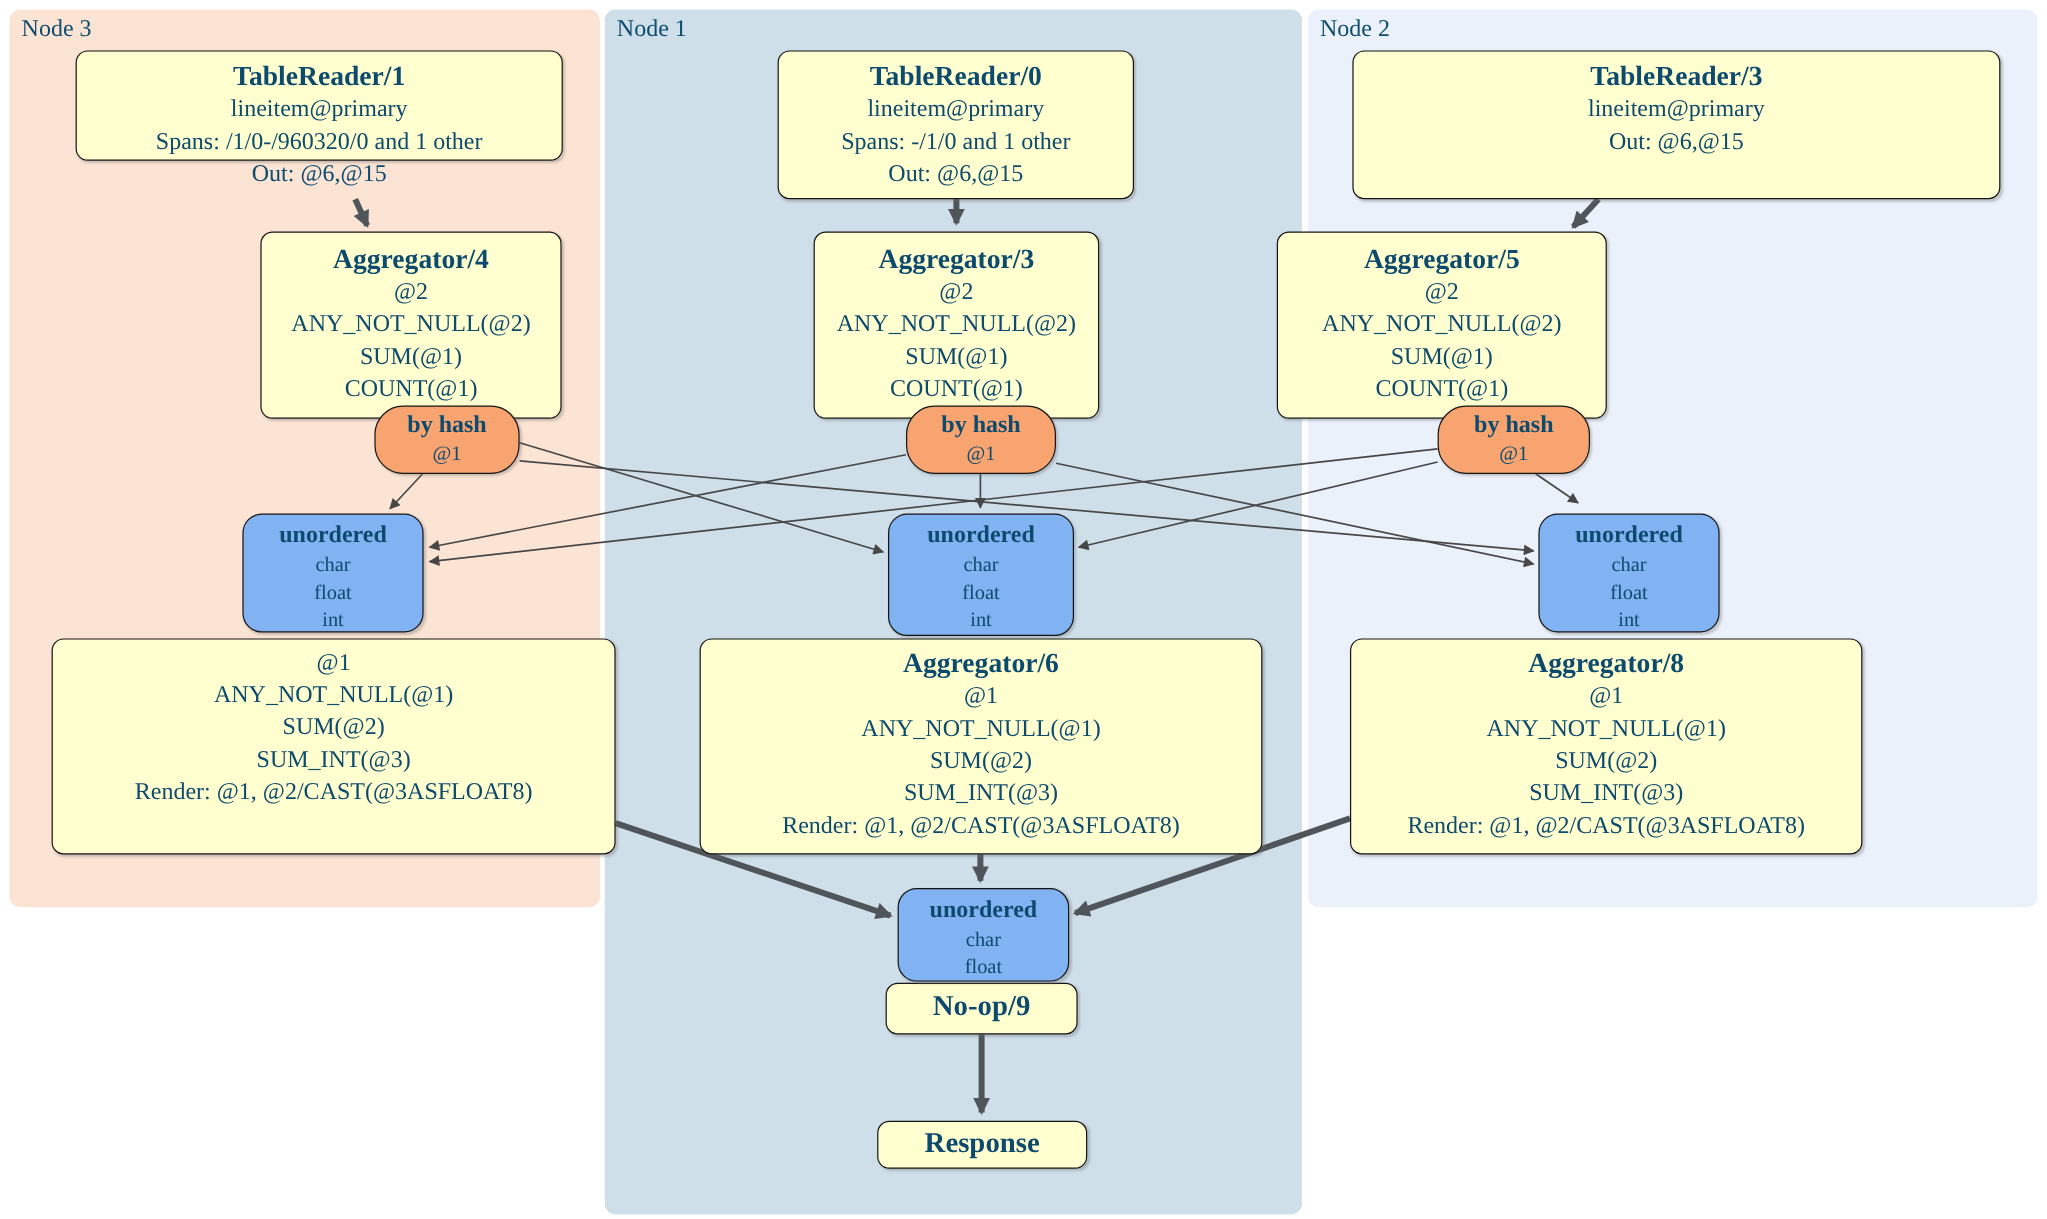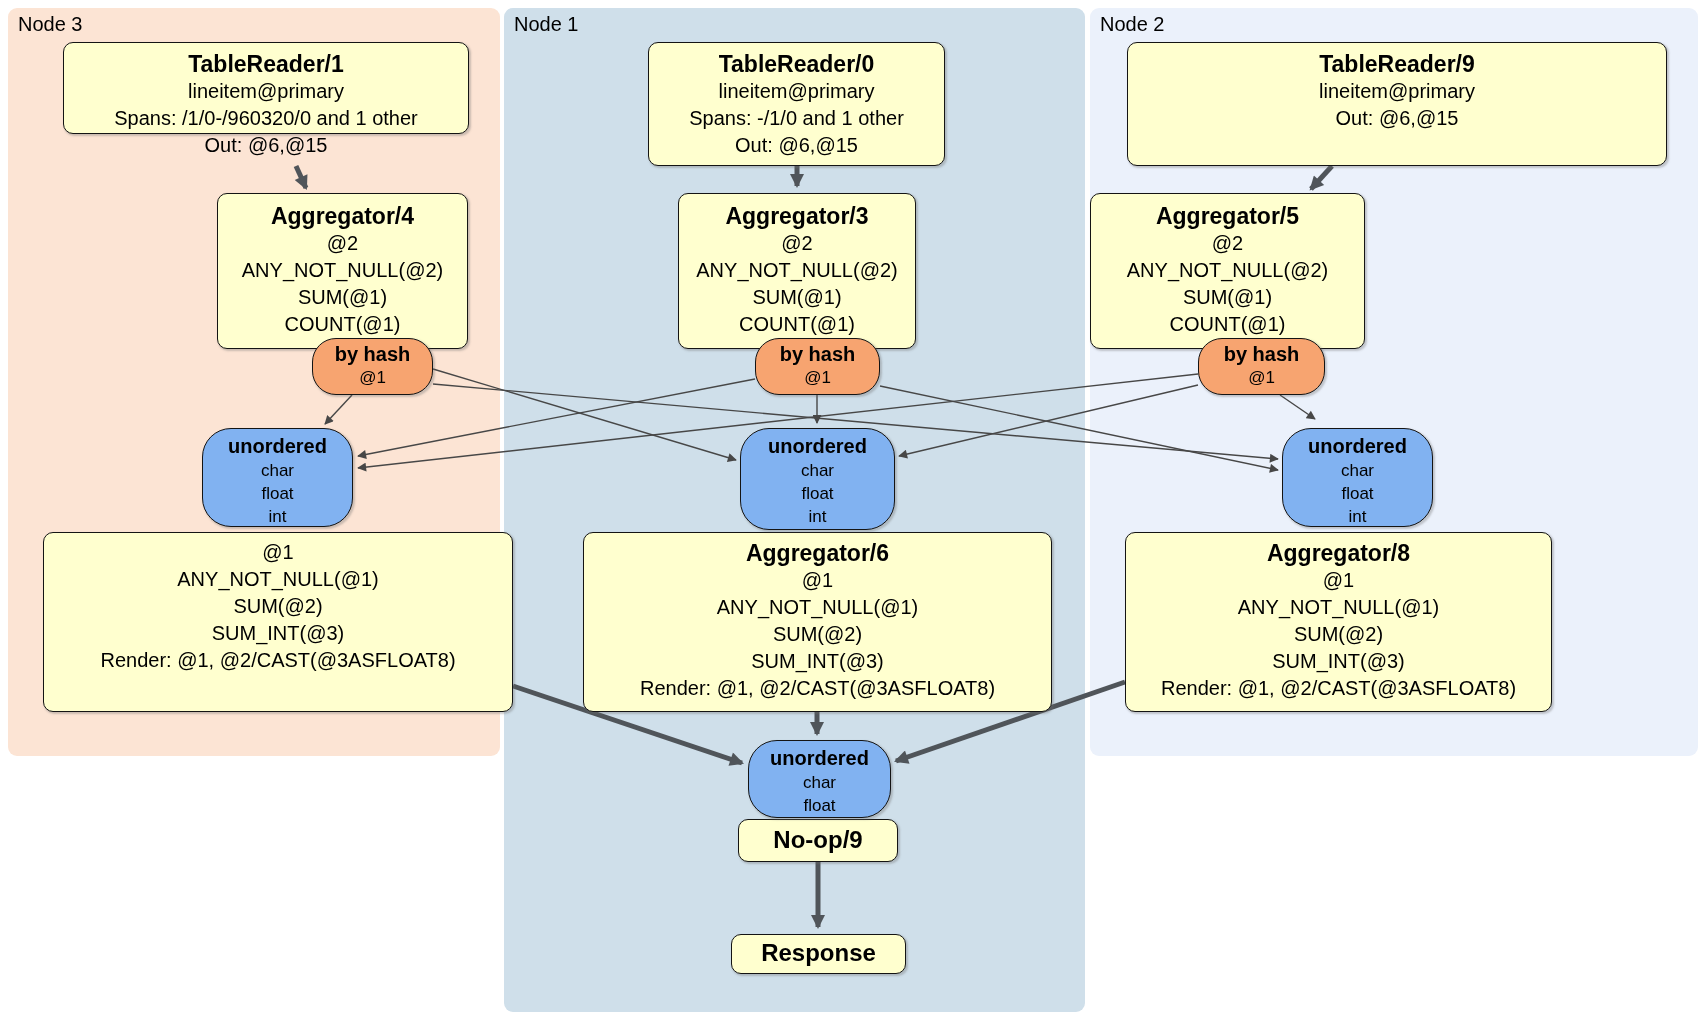--- a/index.html
+++ b/index.html
@@ -1,34 +1,34 @@
 <!DOCTYPE html>
 <html><head>
 <meta charset="utf-8">
 <style>
   html,body { margin:0; padding:0; background:#ffffff; }
   .canvas {
     position:relative; width:1706px; height:1016px; overflow:hidden;
-    font-family:Liberation Sans, sans-serif; color:#000000;
+    font-family:Liberation Serif, serif; color:#0c4a6e;
   }
   .region { position:absolute; border-radius:9px; }
   .region-node3 { left:8px; top:8px; width:492px; height:748px; background:#fce4d4; }
   .region-node1 { left:504px; top:8px; width:581px; height:1004px; background:#cfdfea; }
   .region-node2 { left:1090px; top:8px; width:608px; height:748px; background:#ebf1fb; }
   .region-label { position:absolute; left:10px; top:5px; font-size:20px; }
 
   .edges { position:absolute; left:0; top:0; z-index:2; }
 
   .pbox, .rbox, .sbox {
     position:absolute; box-sizing:border-box; text-align:center;
     border:1.6px solid #141414; box-shadow:1.5px 1.5px 2px rgba(110,110,110,0.35);
   }
   .pbox { background:#ffffcf; border-radius:10px; z-index:3; }
   .rbox { background:#f7a470; border-radius:24px; z-index:4; }
-  .sbox { background:#81b2f1; border-radius:29px; z-index:4; }
+  .sbox { background:#81b2f1; border-radius:16px; z-index:4; }
 
   .ptitle { font-weight:bold; font-size:23px; line-height:28px; }
   .pline  { font-size:20px; line-height:27px; white-space:nowrap; }
   .pad7 { padding-top:7px; } .pad8 { padding-top:8px; } .padA { padding-top:6px; }
 
   .rtitle { font-weight:bold; font-size:20px; line-height:25px; padding-top:3px; }
   .rline  { font-size:17px; line-height:22px; }
   .stitle { font-weight:bold; font-size:20px; line-height:26px; padding-top:4px; }
   .sline  { font-size:17px; line-height:23px; }
 
@@ -123,25 +123,25 @@
     <div class="pline">@1</div>
     <div class="pline">ANY_NOT_NULL(@1)</div>
     <div class="pline">SUM(@2)</div>
     <div class="pline">SUM_INT(@3)</div>
     <div class="pline">Render: @1, @2/CAST(@3ASFLOAT8)</div>
   </div>
   <div class="pbox single noop-box" style="left:738px;top:819px;width:160px;height:43px;">No-op/9</div>
   <div class="pbox single response-box" style="left:731px;top:934px;width:175px;height:40px;">Response</div>
 
   <div class="pbox pad7" style="left:1127px;top:42px;width:540px;height:124px;">
-    <div class="ptitle">TableReader/9</div>
+    <div class="ptitle">TableReader/3</div>
     <div class="pline">lineitem@primary</div>
     <div class="pline">Out: @6,@15</div>
   </div>
-  <div class="pbox pad8" style="left:1090px;top:193px;width:275px;height:156px;">
+  <div class="pbox pad8" style="left:1064px;top:193px;width:275px;height:156px;">
     <div class="ptitle">Aggregator/5</div>
     <div class="pline">@2</div>
     <div class="pline">ANY_NOT_NULL(@2)</div>
     <div class="pline">SUM(@1)</div>
     <div class="pline">COUNT(@1)</div>
   </div>
   <div class="pbox padA" style="left:1125px;top:532px;width:427px;height:180px;">
     <div class="ptitle">Aggregator/8</div>
     <div class="pline">@1</div>
     <div class="pline">ANY_NOT_NULL(@1)</div>

